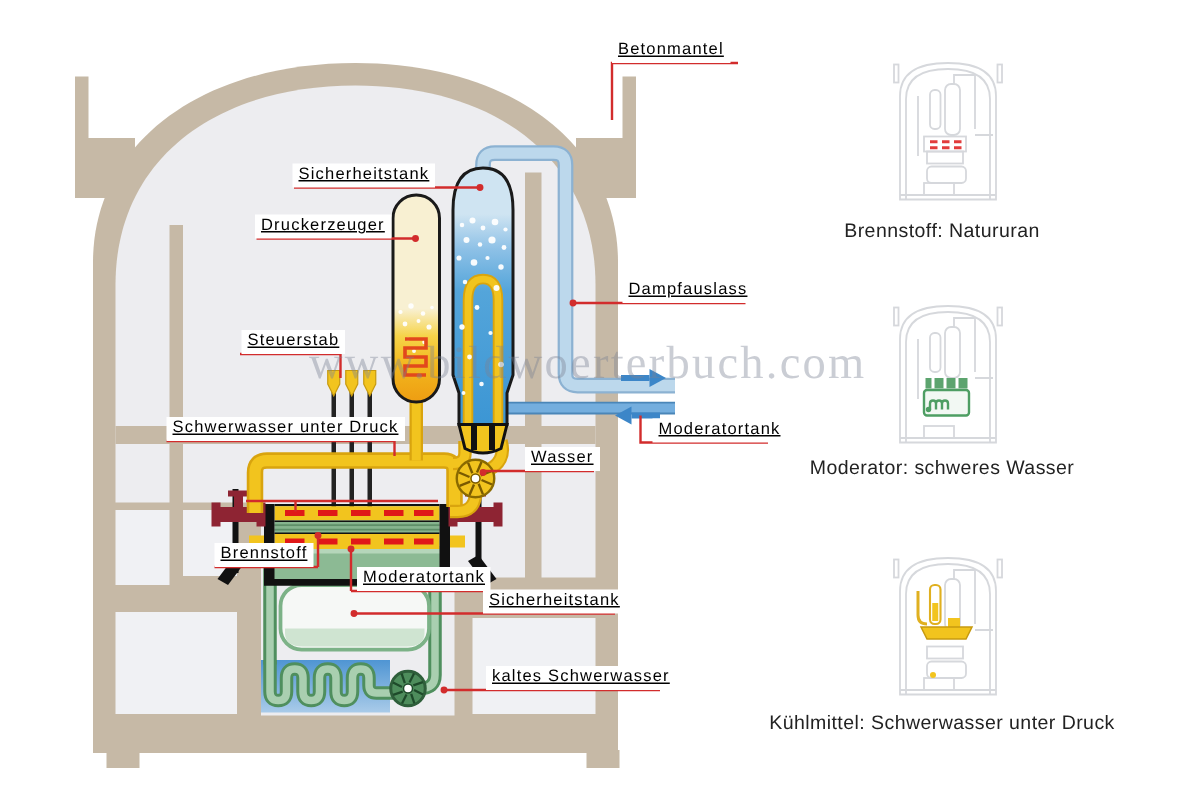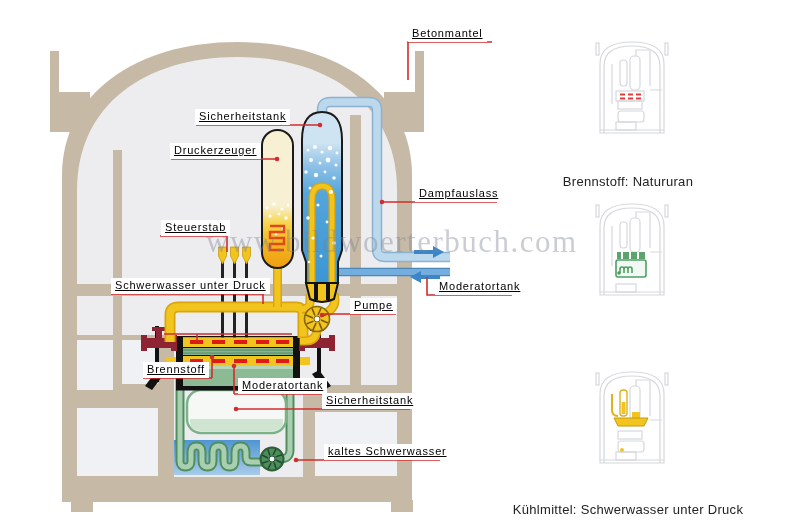--- a/index.html
+++ b/index.html
@@ -2,21 +2,21 @@
 <html><head>
 <meta charset="utf-8">
 <style>
   html,body{margin:0;padding:0;background:#fff;}
   .stage{position:relative;width:800px;height:527px;background:#fff;overflow:hidden;
          font-family:"Liberation Sans",sans-serif;}
   .stage svg{position:absolute;display:block;}
   .lbl{position:absolute;background:#ffffff;color:#000;font-size:11px;line-height:13px;
        letter-spacing:.8px;padding:1px 4px 2px 4px;white-space:nowrap;text-decoration:underline;}
   .cap{position:absolute;left:488px;width:280px;text-align:center;color:#222;
-       font-size:13px;letter-spacing:.3px;white-space:nowrap;margin-top:28px;}
+       font-size:13px;letter-spacing:.3px;white-space:nowrap;}
   .watermark{position:absolute;left:206px;top:224px;font-family:Liberation Serif, serif;
        font-size:31px;letter-spacing:1.5px;color:rgba(122,129,148,0.40);white-space:nowrap;
        pointer-events:none;}
   .thumb{position:absolute;left:592px;width:80px;height:104px;cursor:pointer;}
 </style>
 </head>
 <body>
 
 <div class="stage">
 
@@ -285,21 +285,21 @@
     </g>
   </svg>
 
   <div class="lbl" style="left:408px;top:26px">Betonmantel</div>
   <div class="lbl" style="left:195px;top:109px">Sicherheitstank</div>
   <div class="lbl" style="left:170px;top:143px">Druckerzeuger</div>
   <div class="lbl" style="left:415px;top:186px">Dampfauslass</div>
   <div class="lbl" style="left:161px;top:220px">Steuerstab</div>
   <div class="lbl" style="left:111px;top:278px">Schwerwasser unter Druck</div>
   <div class="lbl" style="left:435px;top:279px">Moderatortank</div>
-  <div class="lbl" style="left:350px;top:298px">Pumpe</div>
+  <div class="lbl" style="left:350px;top:298px">Wasser</div>
   <div class="lbl" style="left:143px;top:362px">Brennstoff</div>
   <div class="lbl" style="left:238px;top:378px">Moderatortank</div>
   <div class="lbl" style="left:322px;top:393px">Sicherheitstank</div>
   <div class="lbl" style="left:324px;top:444px">kaltes Schwerwasser</div>
 
   <div class="watermark">www.bildwoerterbuch.com</div>
 
   <svg class="thumb" style="top:34px" viewBox="0 0 80 104">
     <g stroke="#d6d8dc" fill="none" stroke-width="1.2">
       <path d="M8,99 V30 Q8,8 40,8 Q72,8 72,30 V99 Z"></path>
@@ -341,20 +341,21 @@
     <g>
       <rect x="25" y="56" width="28" height="7" fill="#5ca46e"></rect>
       <rect x="29" y="56" width="2" height="7" fill="#fff"></rect>
         <rect x="37" y="56" width="2" height="7" fill="#fff"></rect>
         <rect x="45" y="56" width="2" height="7" fill="#fff"></rect>
       <rect x="24" y="64" width="30" height="17" rx="2" fill="#f2f8f3" stroke="#4e9e63" stroke-width="1.6"></rect>
       <path d="M28,77 v-4 q0,-2 2,-2 q2,0 2,2 v4 m0,-4 q0,-2 2,-2 q2,0 2,2 v4 m0,-4 q0,-2 2,-2 q2,0 2,2 v4" fill="none" stroke="#4e9e63" stroke-width="1.6"></path>
       <circle cx="27" cy="77" r="1.8" fill="#4e9e63"></circle>
     </g>
   </svg>
+  <div class="cap" style="top:304px">Moderator: schweres Wasser</div>
 
   <svg class="thumb" style="top:364px" viewBox="0 0 80 104">
     <g stroke="#d6d8dc" fill="none" stroke-width="1.2">
       <path d="M8,99 V30 Q8,8 40,8 Q72,8 72,30 V99 Z"></path>
       <path d="M12,99 V32 Q12,12 40,12 Q68,12 68,32 V99"></path>
       <rect x="4" y="9" width="3" height="12"></rect>
         <rect x="73" y="9" width="3" height="12"></rect>
       <rect x="38" y="22" width="10" height="34" rx="4"></rect>
       <path d="M44,22 V16 H58 V52 M58,56 H70"></path>
       <rect x="26" y="67" width="24" height="8"></rect>

